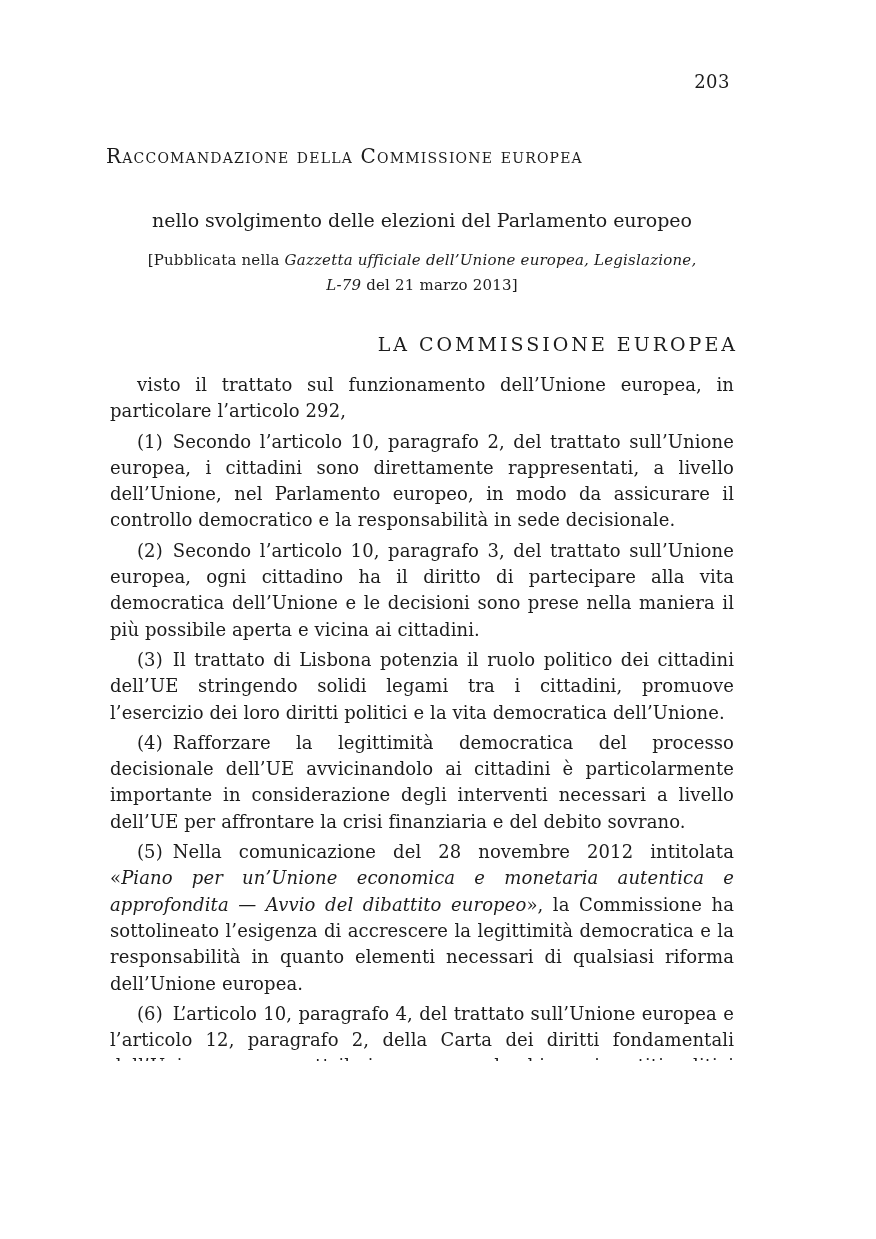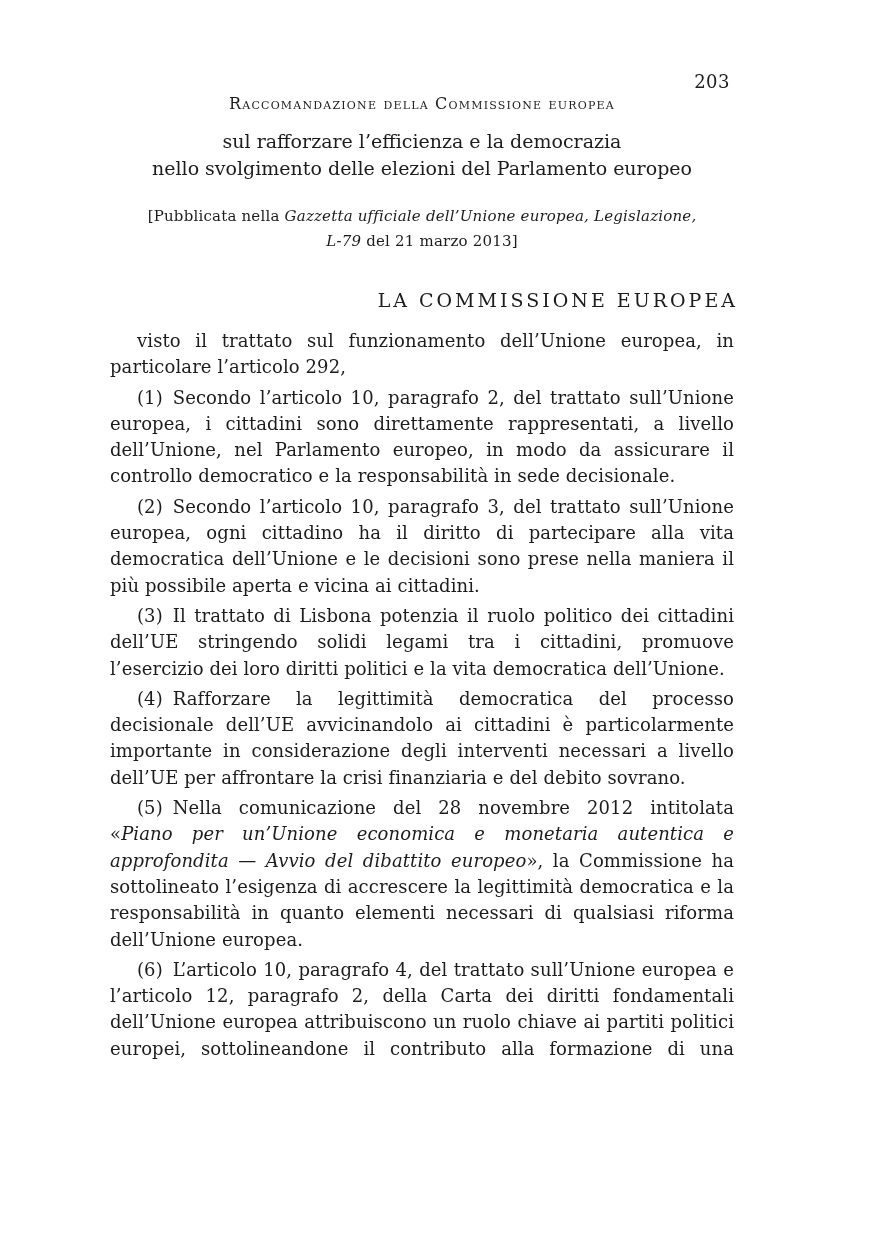--- a/index.html
+++ b/index.html
@@ -24,23 +24,23 @@
     margin-left: 106px;
   }
   .page-number {
     text-align: right;
     padding-right: 8px;
     font-size: 18px;
     line-height: 20px;
     letter-spacing: 0.5px;
   }
   .doc-title {
-    text-align: center;
+    margin-top: 52px;
     font-variant: small-caps;
-    font-size: 16px;
+    font-size: 20px;
     line-height: 24px;
     letter-spacing: 1.2px;
   }
   .date-line {
     margin-top: 20px;
     text-align: center;
     font-size: 19px;
     line-height: 24px;
   }
   .subtitle {
@@ -50,21 +50,21 @@
     line-height: 27px;
   }
   .reference {
     margin-top: 12px;
     text-align: center;
     font-size: 17px;
     line-height: 22px;
     letter-spacing: 1.5px;
   }
   .pub-note {
-    margin-top: 22px;
+    margin-top: 14px;
     text-align: center;
     font-size: 15px;
     line-height: 25px;
     letter-spacing: 0.2px;
   }
   .pub-note .it { font-style: italic; }
   .section-heading {
     margin-top: 34px;
     text-align: right;
     font-size: 19px;
@@ -92,21 +92,21 @@
 
 <div class="page">
   <div class="content">
 
     <div class="page-number">203</div>
 
     <div class="doc-title">Raccomandazione della Commissione europea</div>
 
 
     <div class="subtitle">
-      <span>sul rafforzare l’efficienza e la democrazia</span><br>
+      <br>
       <span>nello svolgimento delle elezioni del Parlamento europeo</span>
     </div>
 
 
     <div class="pub-note">
       <span>[Pubblicata nella </span><span class="it">Gazzetta ufficiale dell’Unione europea, Legislazione,</span><br>
       <span class="it">L-79</span><span> del 21 marzo 2013]</span>
     </div>
 
     <div class="section-heading">LA COMMISSIONE EUROPEA</div>

